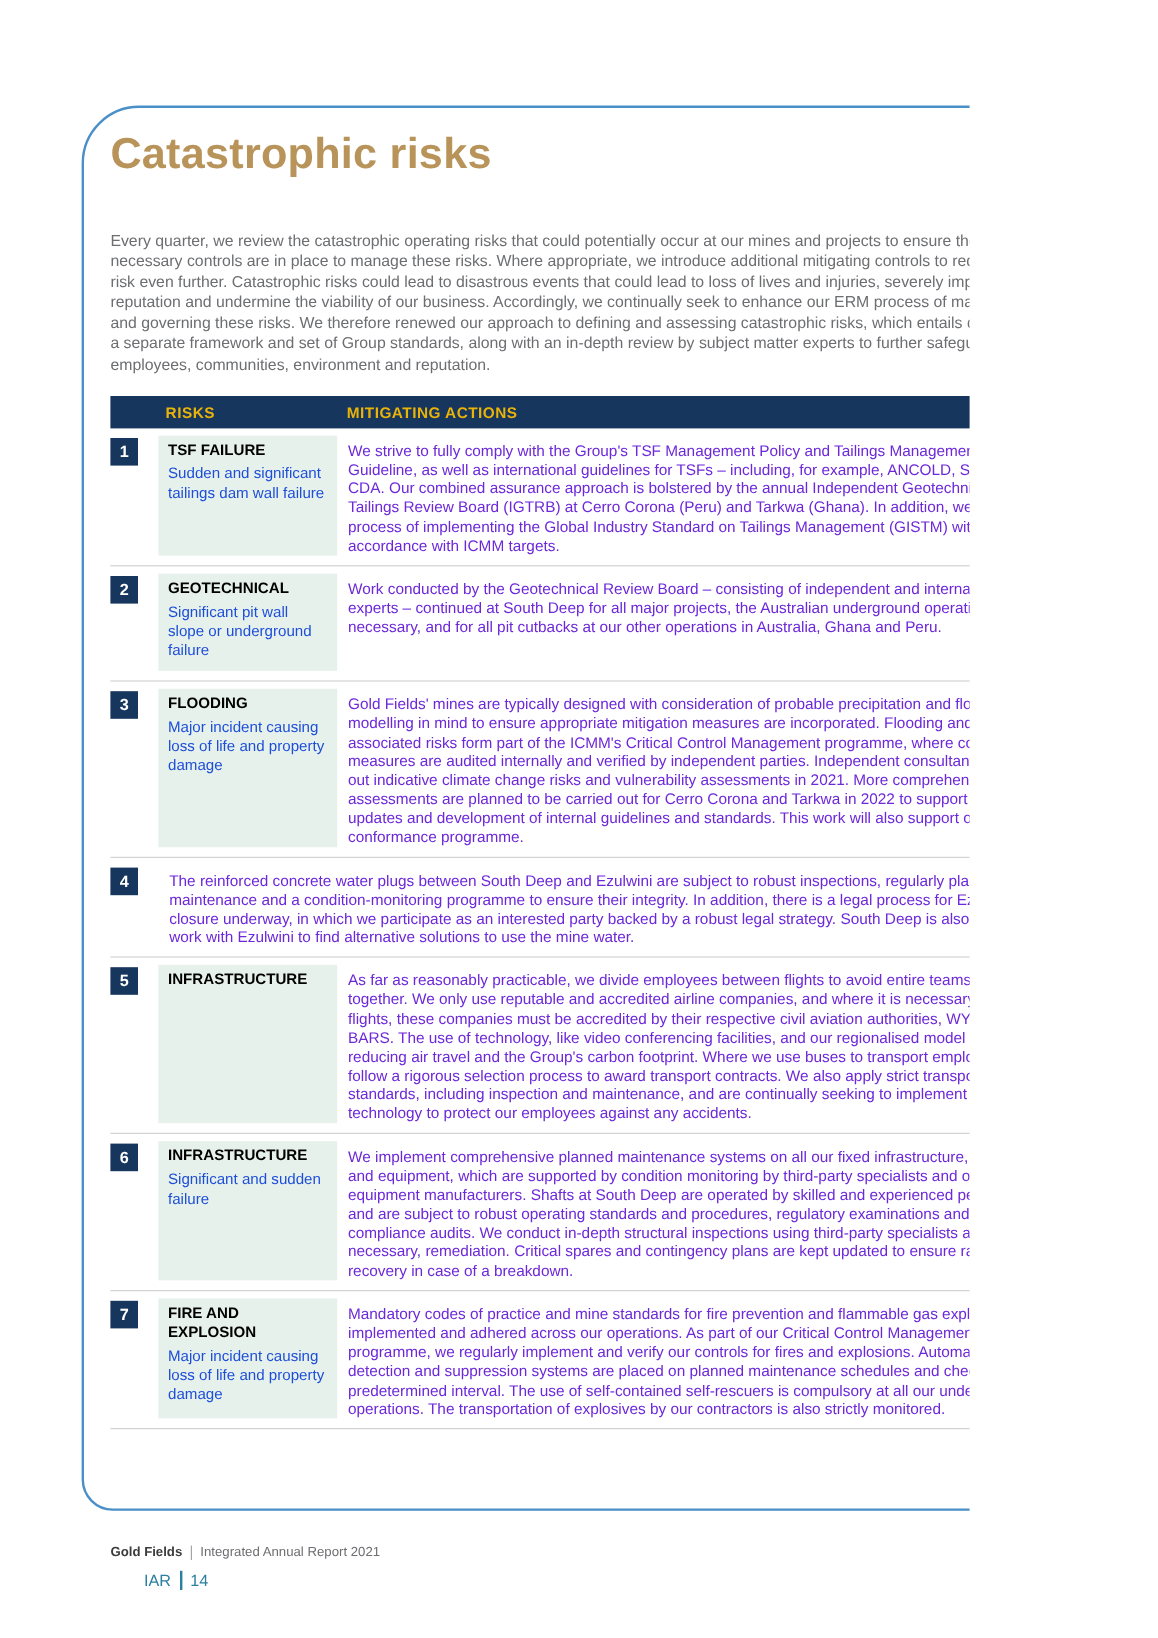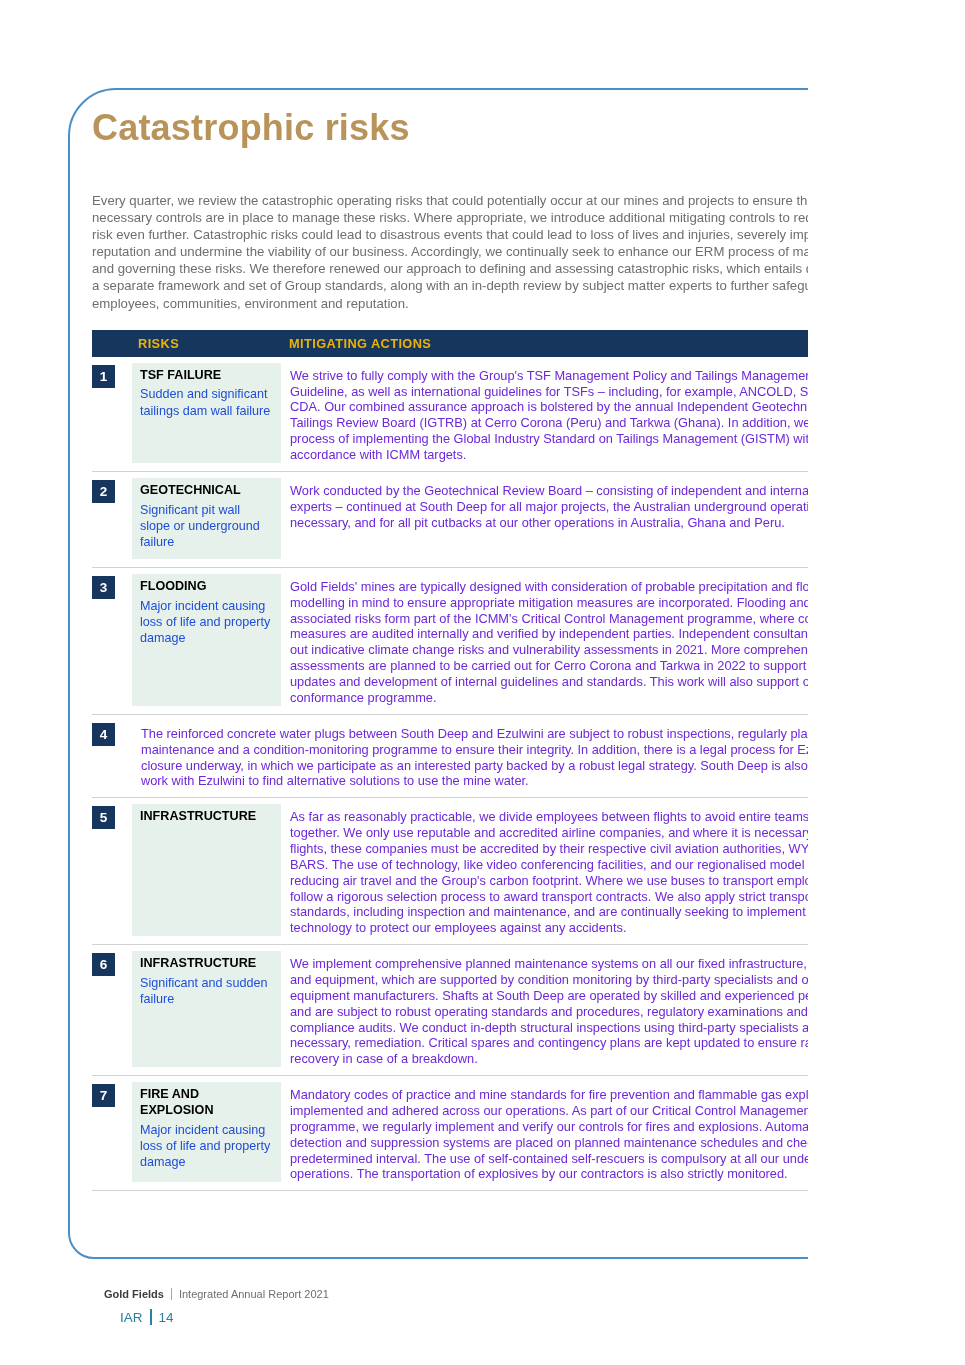--- a/index.html
+++ b/index.html
@@ -93,21 +93,20 @@
     font-size: 12.8px;
     line-height: 1.24;
   }
   .footer {
     position: absolute;
     left: 92px; top: 1288px;
   }
   .footer-line1 {
     display: flex; align-items: center; gap: 7px;
     font-size: 11px;
-    margin-left: 12px;
   }
   .footer-brand { font-weight: bold; color: #3c3c3d; }
   .footer-div1 { width: 1px; height: 12px; background: #a5a5a7; }
   .footer-report { color: #6d6e71; }
   .footer-line2 {
     margin-top: 9px; margin-left: 28px;
     display: flex; align-items: flex-end; gap: 7px;
     font-size: 13.5px;
     color: #2b7fa0;
   }

